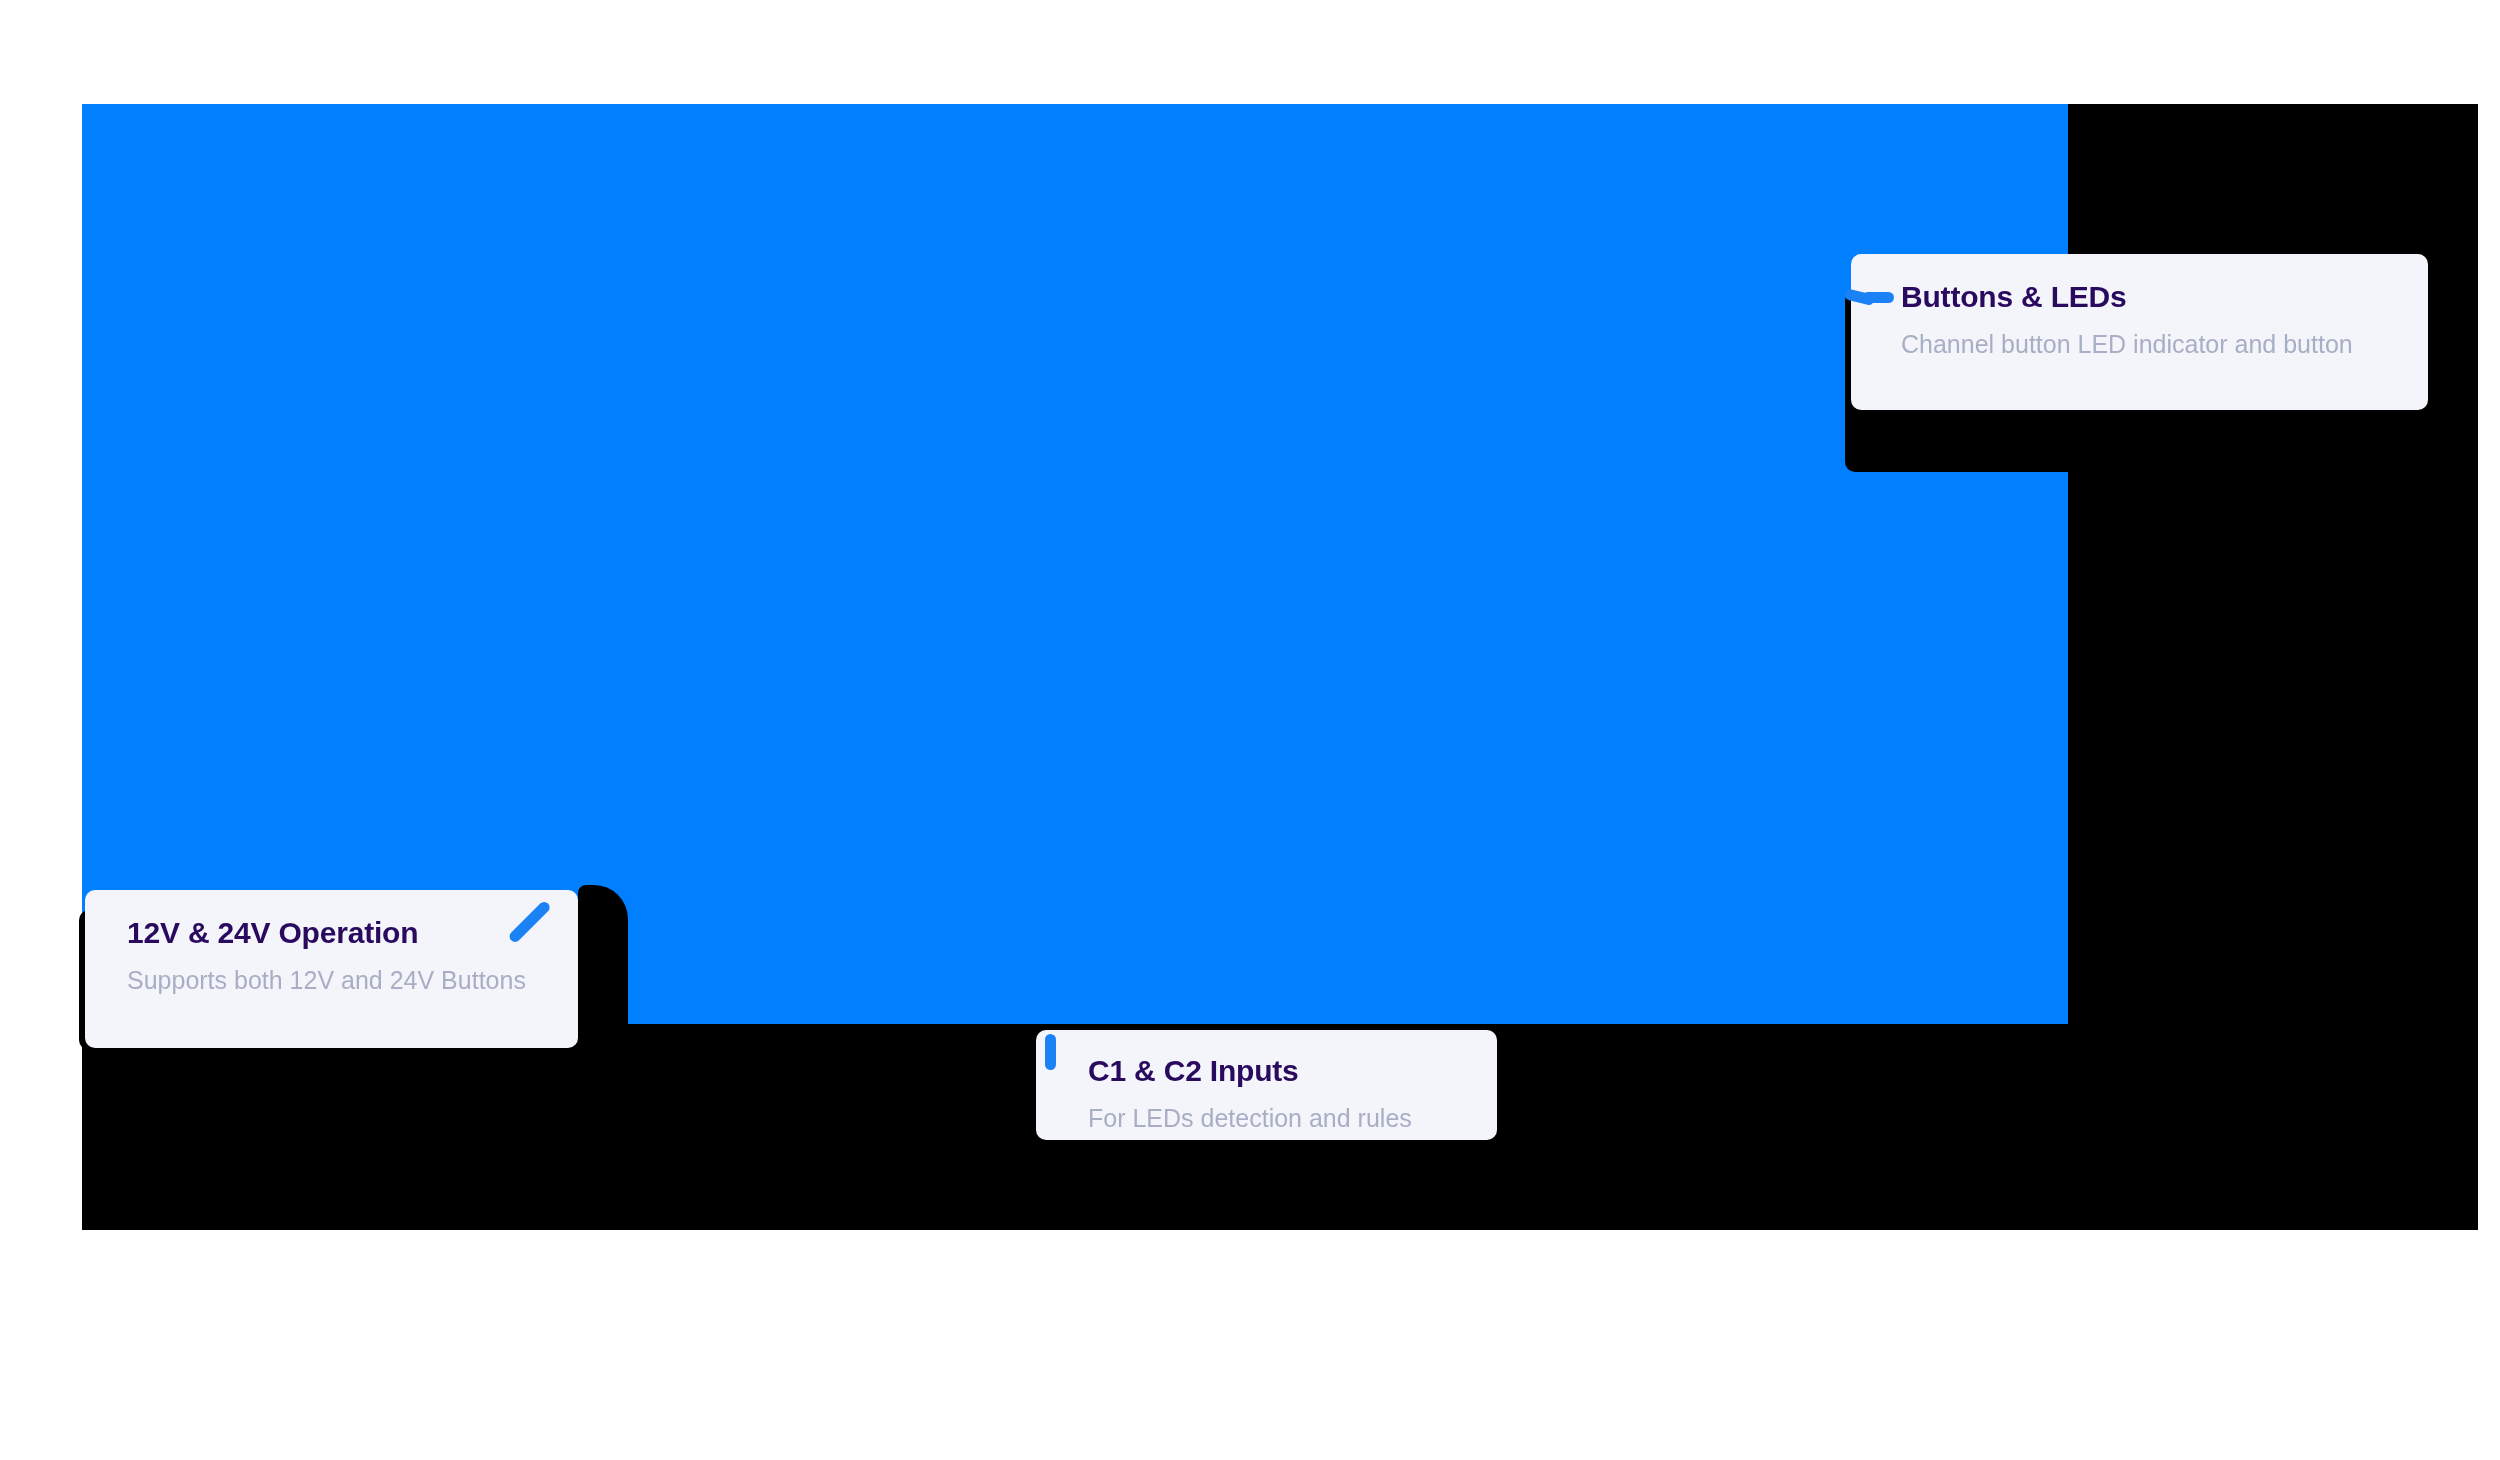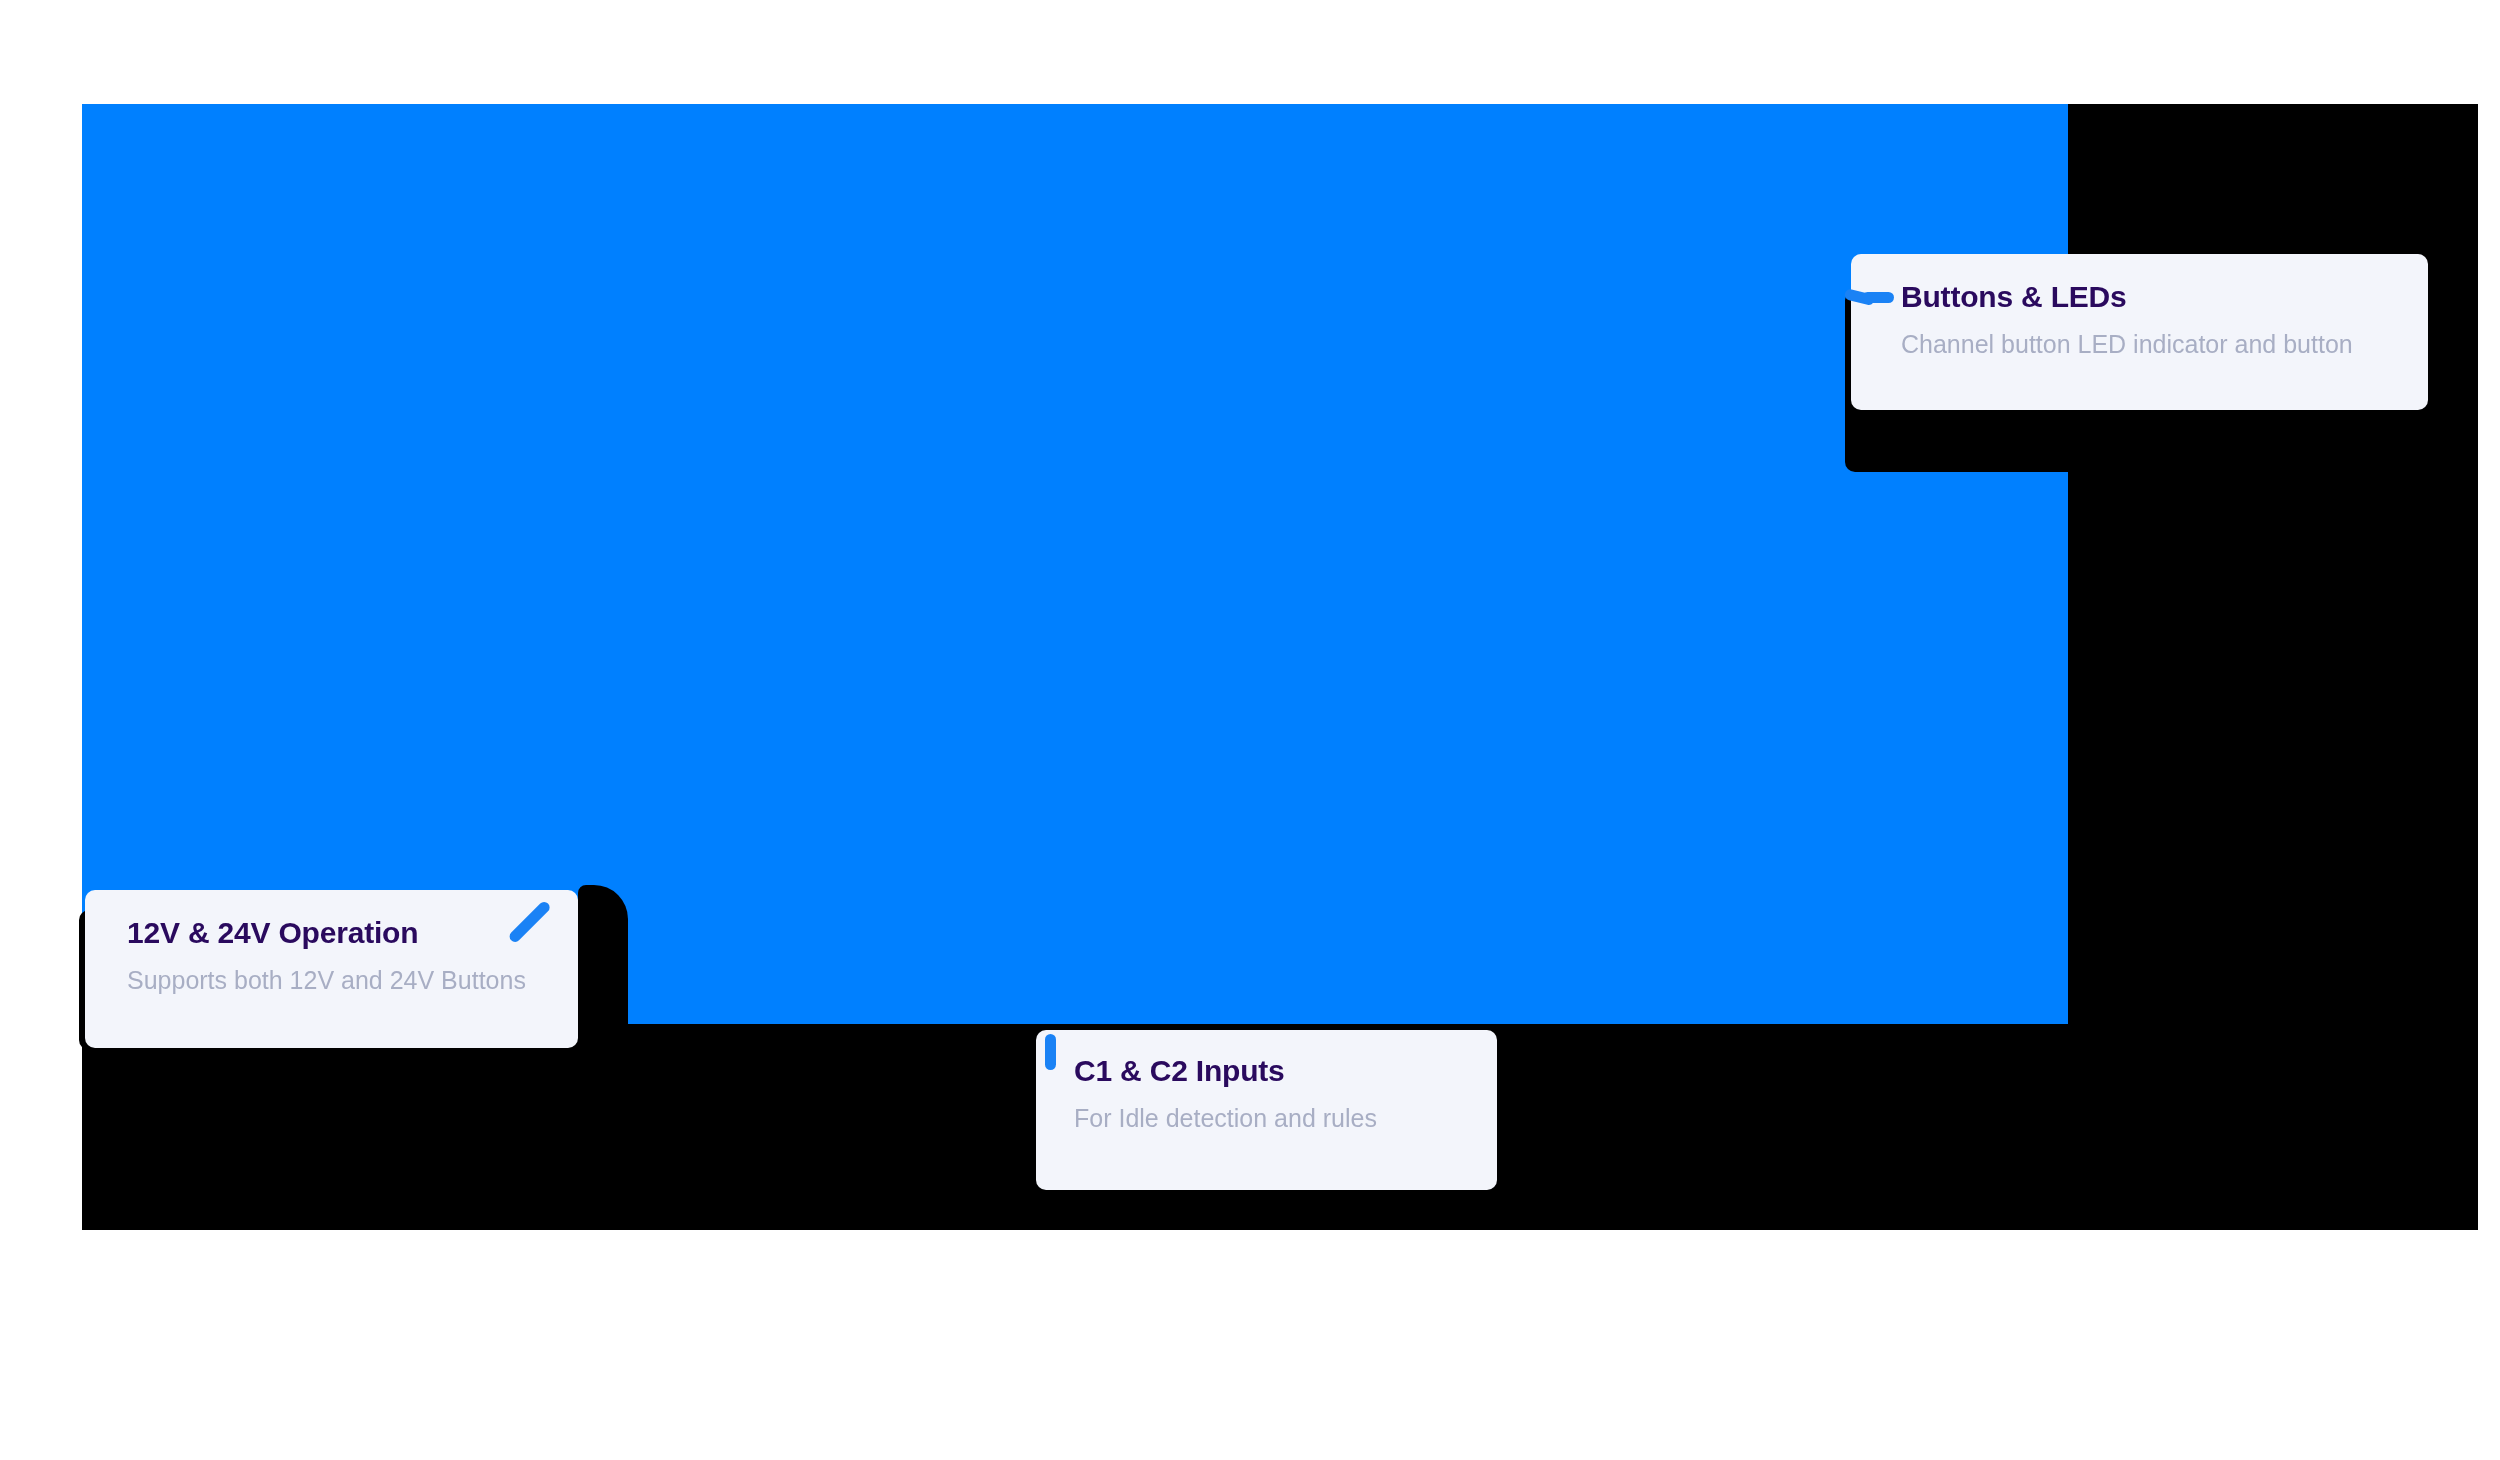--- a/index.html
+++ b/index.html
@@ -165,22 +165,22 @@
   #shadow-c1c2 {
     left: 1036px;
     top: 1048px;
     width: 462px;
     height: 130px;
   }
   #callout-c1c2 {
     left: 1036px;
     top: 1030px;
     width: 461px;
-    height: 160px;
-    padding: 24px 34px 28px 38px;
+    height: 110px;
+    padding: 24px 34px 28px 52px;
   }
   
   #pointer-c1c2 {
     position: absolute;
     left: 1045px;
     top: 1034px;
     width: 11px;
     height: 36px;
     background: #1a82f5;
     border-radius: 6px;
@@ -208,17 +208,17 @@
   <div class="callout-shadow" id="shadow-12v"></div>
   <div class="callout" id="callout-12v">
     <p class="callout-title">12V &amp; 24V Operation</p>
     <p class="callout-sub">Supports both 12V and 24V Buttons</p>
   </div>
   <div id="pointer-12v"></div>
 
   <div class="callout-shadow" id="shadow-c1c2"></div>
   <div class="callout" id="callout-c1c2">
     <p class="callout-title">C1 &amp; C2 Inputs</p>
-    <p class="callout-sub">For Idle detection and rules</p>
+    <p class="callout-sub">For LEDs detection and rules</p>
   </div>
   <div id="pointer-c1c2"></div>
 
 </div>
 
 </body></html>

